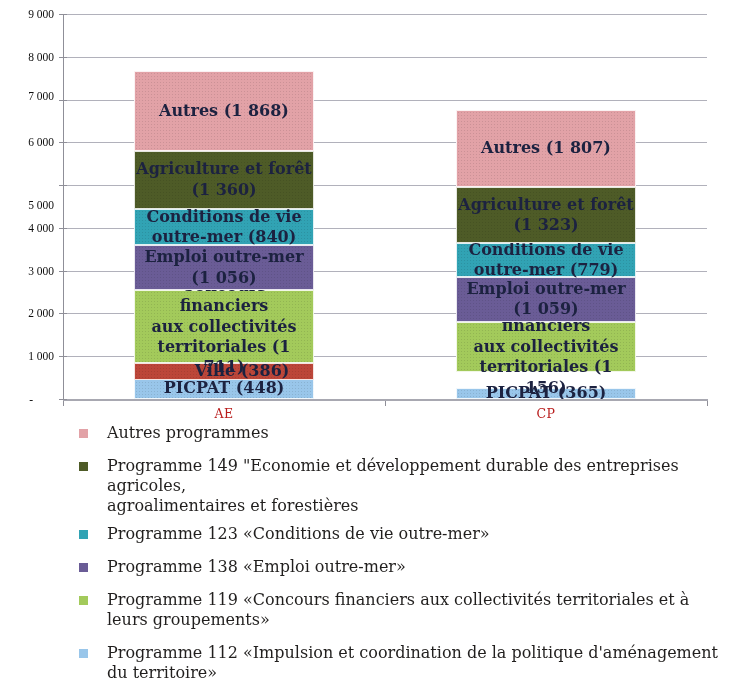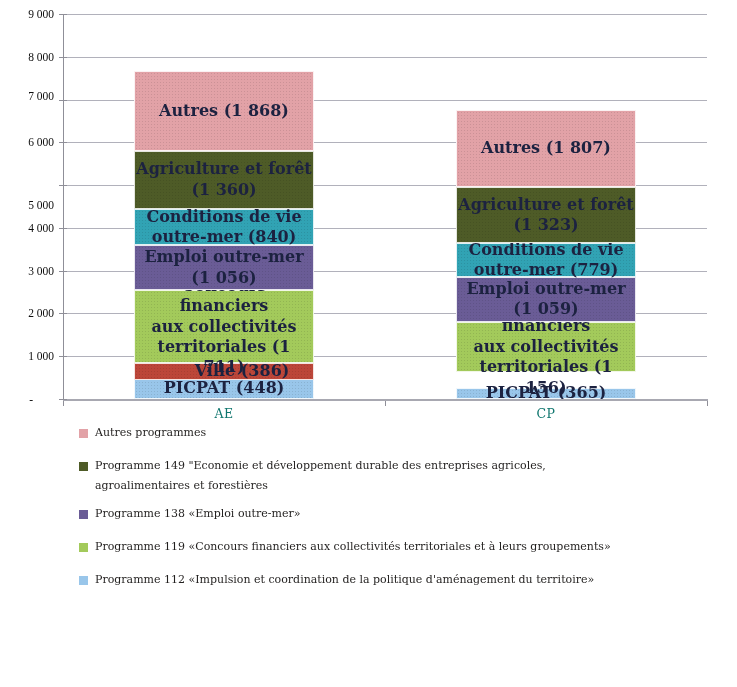--- a/index.html
+++ b/index.html
@@ -23,26 +23,26 @@
   .bar{position:absolute;bottom:0;width:180px;height:100%;}
   .segment{position:absolute;left:0;width:180px;box-sizing:border-box;
            border:1px solid rgba(255,255,255,.85);
            display:flex;align-items:center;justify-content:center;text-align:center;
            background-image:radial-gradient(rgba(0,0,0,0.10) 0.8px, rgba(0,0,0,0) 0.9px);
            background-size:3px 3px;}
   .segment-label{font-weight:bold;font-size:16px;line-height:1.28;color:#1c2240;
                  white-space:pre-line;}
 
   .cat-label{position:absolute;top:406px;width:180px;text-align:center;
-             font-size:12.5px;color:#0f766e;letter-spacing:.5px;}
+             font-size:12.5px;color:#b91c1c;letter-spacing:.5px;}
 
   
   #legend{position:absolute;left:79px;top:423px;width:648px;}
   .legend-item{display:flex;align-items:flex-start;margin-bottom:13px;
-               font-size:11px;color:#211f1e;line-height:20px;}
+               font-size:16px;color:#211f1e;line-height:20px;gap:12px;}
   .legend-item.two-line{margin-bottom:8px;}
   .legend-swatch{width:9px;height:9px;margin:6px 7px 0 0;flex:none;}
   .legend-label{white-space:pre-line;}
 </style>
 </head>
 <body>
 
 <div id="canvas">
   <div id="plot">
       <div class="gridline" style="top: 342.222px;"></div>
@@ -114,20 +114,24 @@
       <div class="legend-item">
         <span class="legend-swatch" style="background-color: rgb(226, 162, 167);"></span>
         <span class="legend-label">Autres programmes</span>
       </div>
       <div class="legend-item two-line">
         <span class="legend-swatch" style="background-color: rgb(78, 91, 39);"></span>
         <span class="legend-label">Programme 149 "Economie et développement durable des entreprises agricoles,
 agroalimentaires et forestières</span>
       </div>
       <div class="legend-item">
+        <span class="legend-swatch" style="background-color: rgb(49, 163, 180);"></span>
+        <span class="legend-label">Programme 123 «Conditions de vie outre-mer»</span>
+      </div>
+      <div class="legend-item">
         <span class="legend-swatch" style="background-color: rgb(106, 92, 150);"></span>
         <span class="legend-label">Programme 138 «Emploi outre-mer»</span>
       </div>
       <div class="legend-item">
         <span class="legend-swatch" style="background-color: rgb(163, 202, 91);"></span>
         <span class="legend-label">Programme 119 «Concours financiers aux collectivités territoriales et à leurs groupements»</span>
       </div>
       <div class="legend-item">
         <span class="legend-swatch" style="background-color: rgb(153, 198, 234);"></span>
         <span class="legend-label">Programme 112 «Impulsion et coordination de la politique d'aménagement du territoire»</span>

